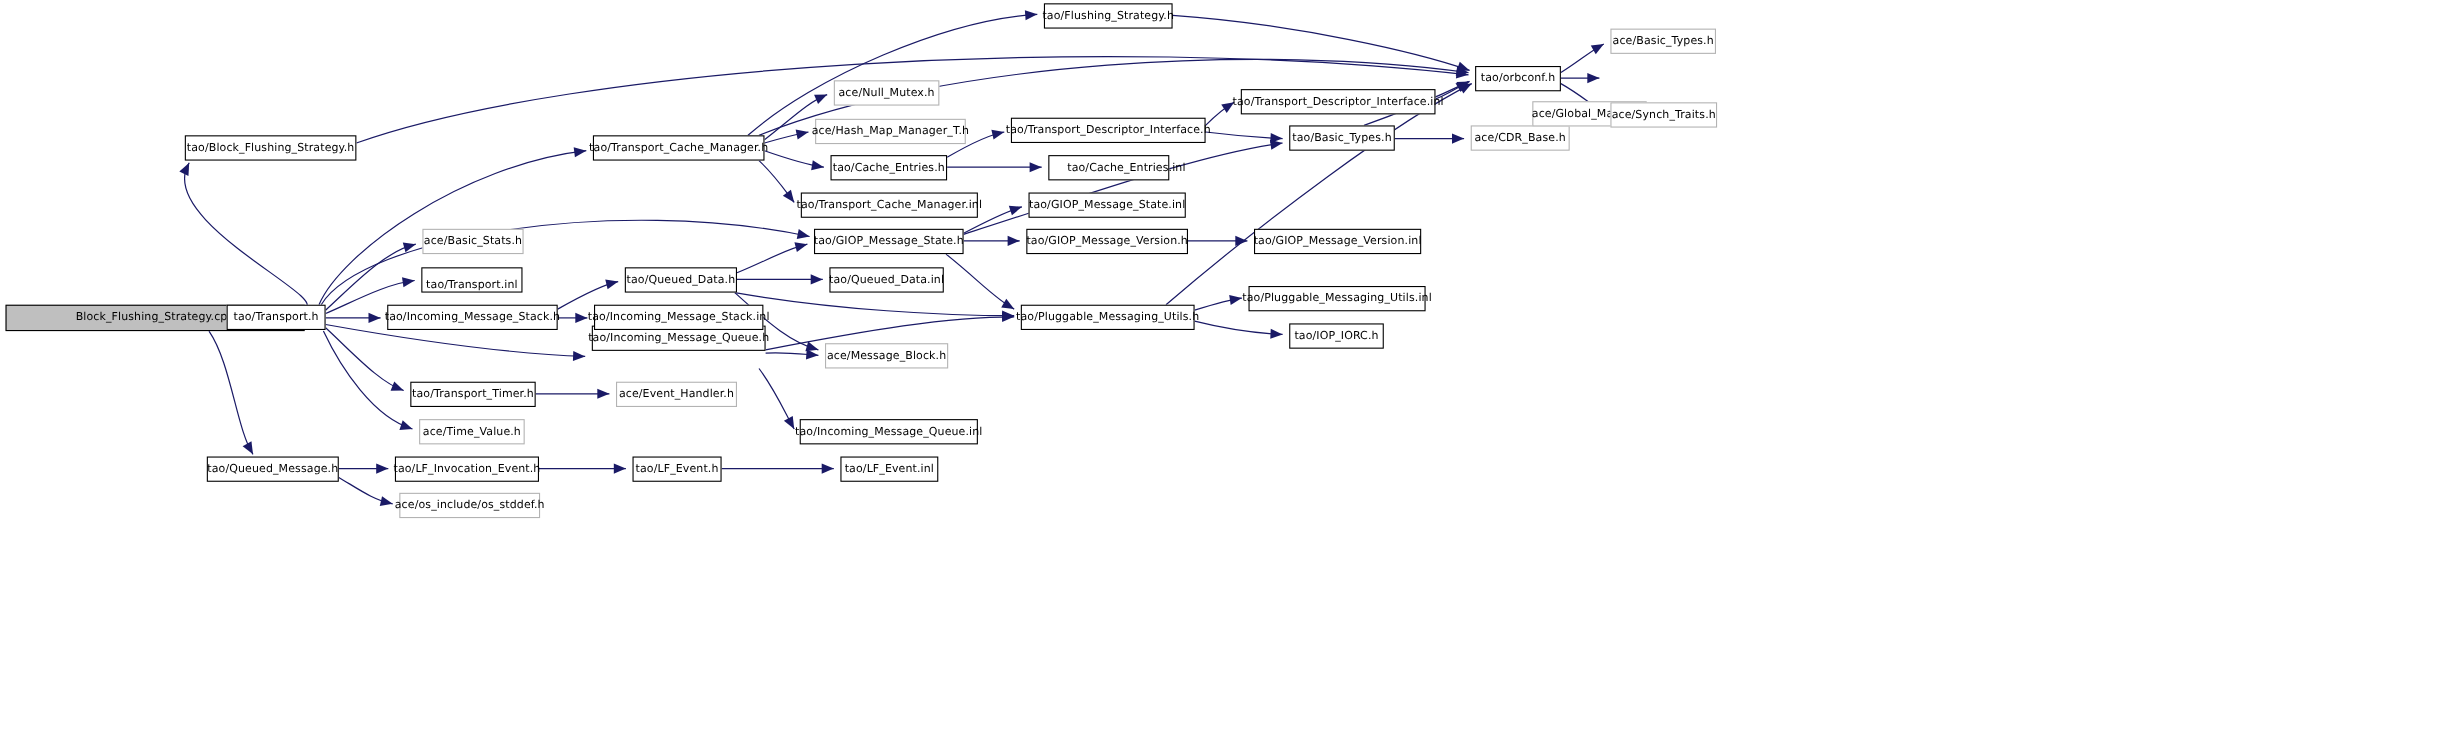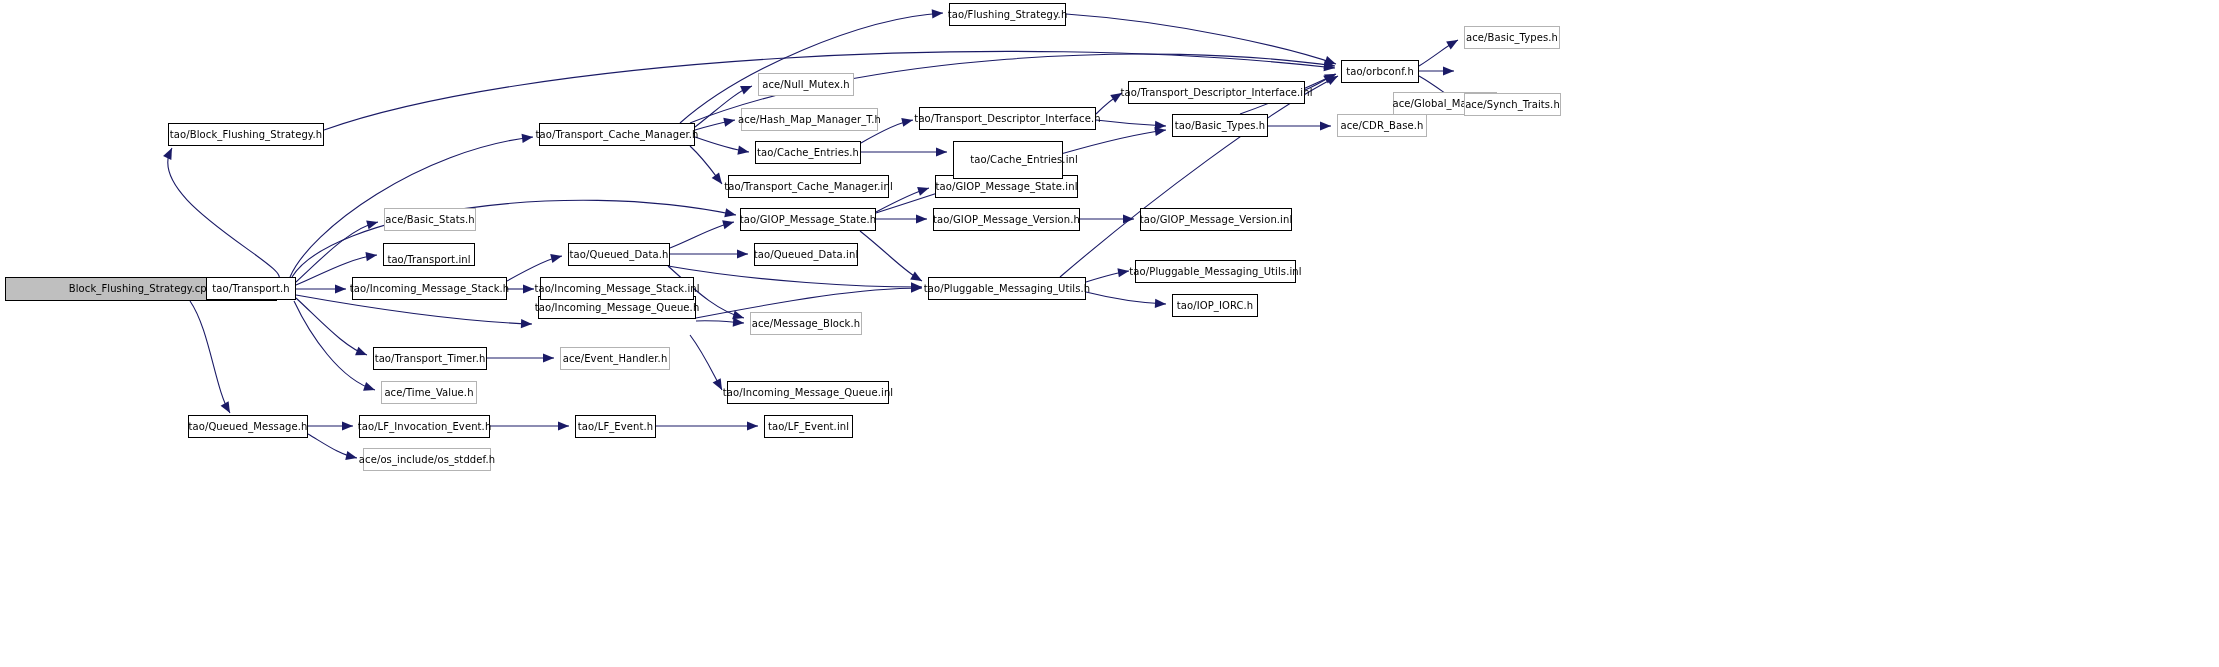--- a/index.html
+++ b/index.html
@@ -251,21 +251,21 @@
       </div>
       <div class="node-box" style="left: 928px; top: 277px; width: 158px; height: 23px;">
         <span>tao/Pluggable_Messaging_Utils.h</span>
       </div>
       <div class="node-box" style="left: 1135px; top: 260px; width: 161px; height: 23px;">
         <span>tao/Pluggable_Messaging_Utils.inl</span>
       </div>
       <div class="node-box" style="left: 1172px; top: 294px; width: 86px; height: 23px;">
         <span>tao/IOP_IORC.h</span>
       </div>
-      <div class="node-box" style="left: 953px; top: 141px; width: 110px; height: 38px; padding-left: 32px;">
+      <div class="node-box" style="left: 953px; top: 141px; width: 110px; height: 23px; padding-left: 32px;">
         <span>tao/Cache_Entries.inl</span>
       </div>
       <div class="node-box" style="left: 919px; top: 107px; width: 177px; height: 23px;">
         <span>tao/Transport_Descriptor_Interface.h</span>
       </div>
       <div class="node-box" style="left: 1128px; top: 81px; width: 177px; height: 23px;">
         <span>tao/Transport_Descriptor_Interface.inl</span>
       </div>
       <div class="node-box" style="left: 1172px; top: 114px; width: 96px; height: 23px;">
         <span>tao/Basic_Types.h</span>

